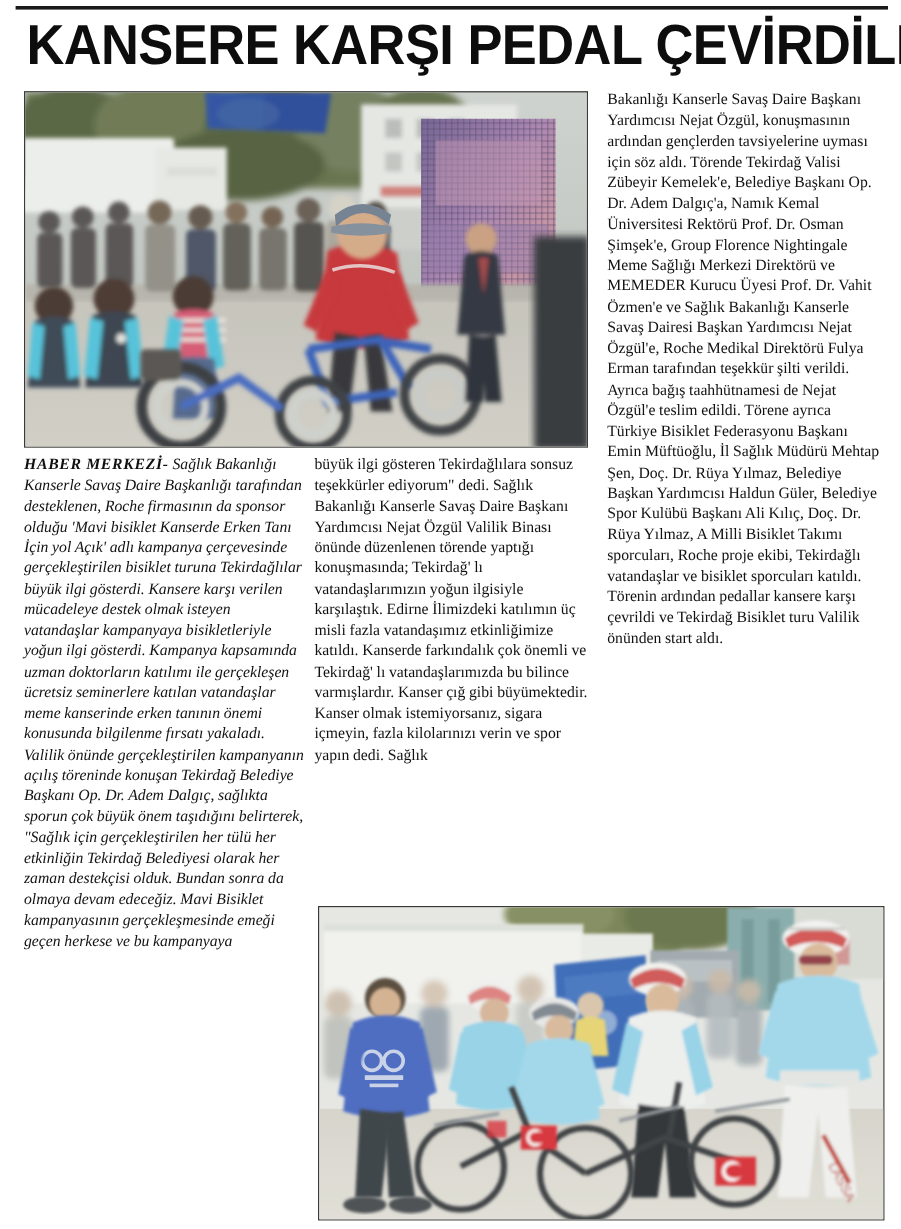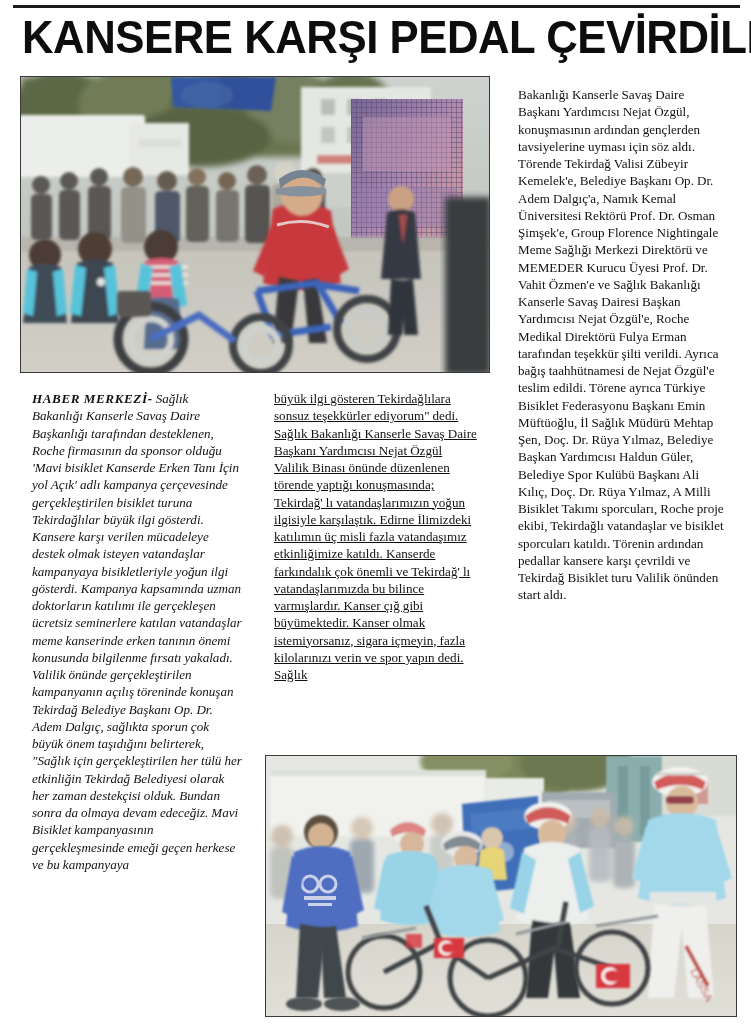--- a/index.html
+++ b/index.html
@@ -56,26 +56,26 @@
   
   .col {
     position: absolute;
     font-size: 13.1px;
     line-height: 17.25px;
     text-align: justify;
     color: #111111;
     hyphens: manual;
     word-spacing: -0.2px;
   }
-  .col p { margin: 12px; text-align: justify; text-justify: inter-word; }
+  .col p { margin: 0; text-align: justify; text-justify: inter-word; }
   .col p:last-child { text-align: left; }
   .lead { font-weight: bold; letter-spacing: 0.6px; }
 
   #col1 { left: 20px; top: 378px; width: 234px; font-style: italic; }
-  #col2 { left: 262px; top: 378px; width: 228px; text-decoration: underline; }
+  #col2 { left: 262px; top: 378px; width: 228px; }
   #col3 { left: 506px; top: 74px; width: 230px; }
 </style>
 </head>
 <body>
 
 <div class="page">
 
   <div class="top-rule"></div>
 
   <div class="headline">KANSERE KARŞI PEDAL ÇEVİRDİLER</div>

